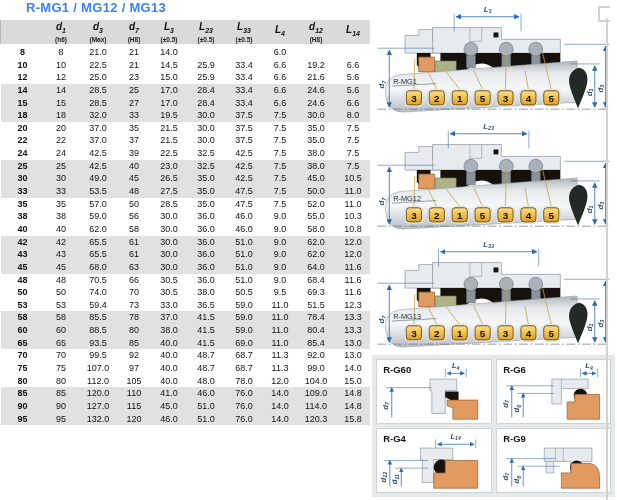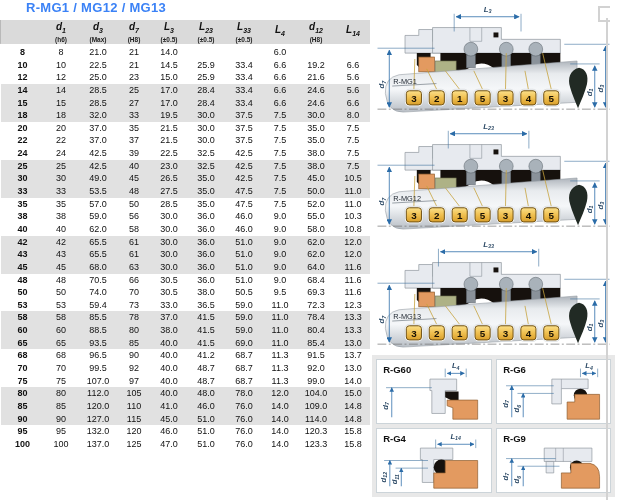--- a/index.html
+++ b/index.html
@@ -381,21 +381,21 @@
           </tr>
           <tr>
             <td>53</td>
             <td>53</td>
             <td>59.4</td>
             <td>73</td>
             <td>33.0</td>
             <td>36.5</td>
             <td>59.0</td>
             <td>11.0</td>
-            <td>72.3</td>
+            <td>51.5</td>
             <td>12.3</td>
           </tr>
           <tr>
             <td>58</td>
             <td>58</td>
             <td>85.5</td>
             <td>78</td>
             <td>37.0</td>
             <td>41.5</td>
             <td>59.0</td>
@@ -421,32 +421,20 @@
             <td>93.5</td>
             <td>85</td>
             <td>40.0</td>
             <td>41.5</td>
             <td>69.0</td>
             <td>11.0</td>
             <td>85.4</td>
             <td>13.0</td>
           </tr>
           <tr>
-            <td>68</td>
-            <td>68</td>
-            <td>96.5</td>
-            <td>90</td>
-            <td>40.0</td>
-            <td>41.2</td>
-            <td>68.7</td>
-            <td>11.3</td>
-            <td>91.5</td>
-            <td>13.7</td>
-          </tr>
-          <tr>
             <td>70</td>
             <td>70</td>
             <td>99.5</td>
             <td>92</td>
             <td>40.0</td>
             <td>48.7</td>
             <td>68.7</td>
             <td>11.3</td>
             <td>92.0</td>
             <td>13.0</td>
@@ -502,32 +490,20 @@
           <tr>
             <td>95</td>
             <td>95</td>
             <td>132.0</td>
             <td>120</td>
             <td>46.0</td>
             <td>51.0</td>
             <td>76.0</td>
             <td>14.0</td>
             <td>120.3</td>
-            <td>15.8</td>
-          </tr>
-          <tr>
-            <td>100</td>
-            <td>100</td>
-            <td>137.0</td>
-            <td>125</td>
-            <td>47.0</td>
-            <td>51.0</td>
-            <td>76.0</td>
-            <td>14.0</td>
-            <td>123.3</td>
             <td>15.8</td>
           </tr>
         </tbody>
     </table>
   </div>
 
   <div class="right">
     <div class="diagram" id="diag0">
         <svg viewBox="0 0 240 118">
           <defs>

